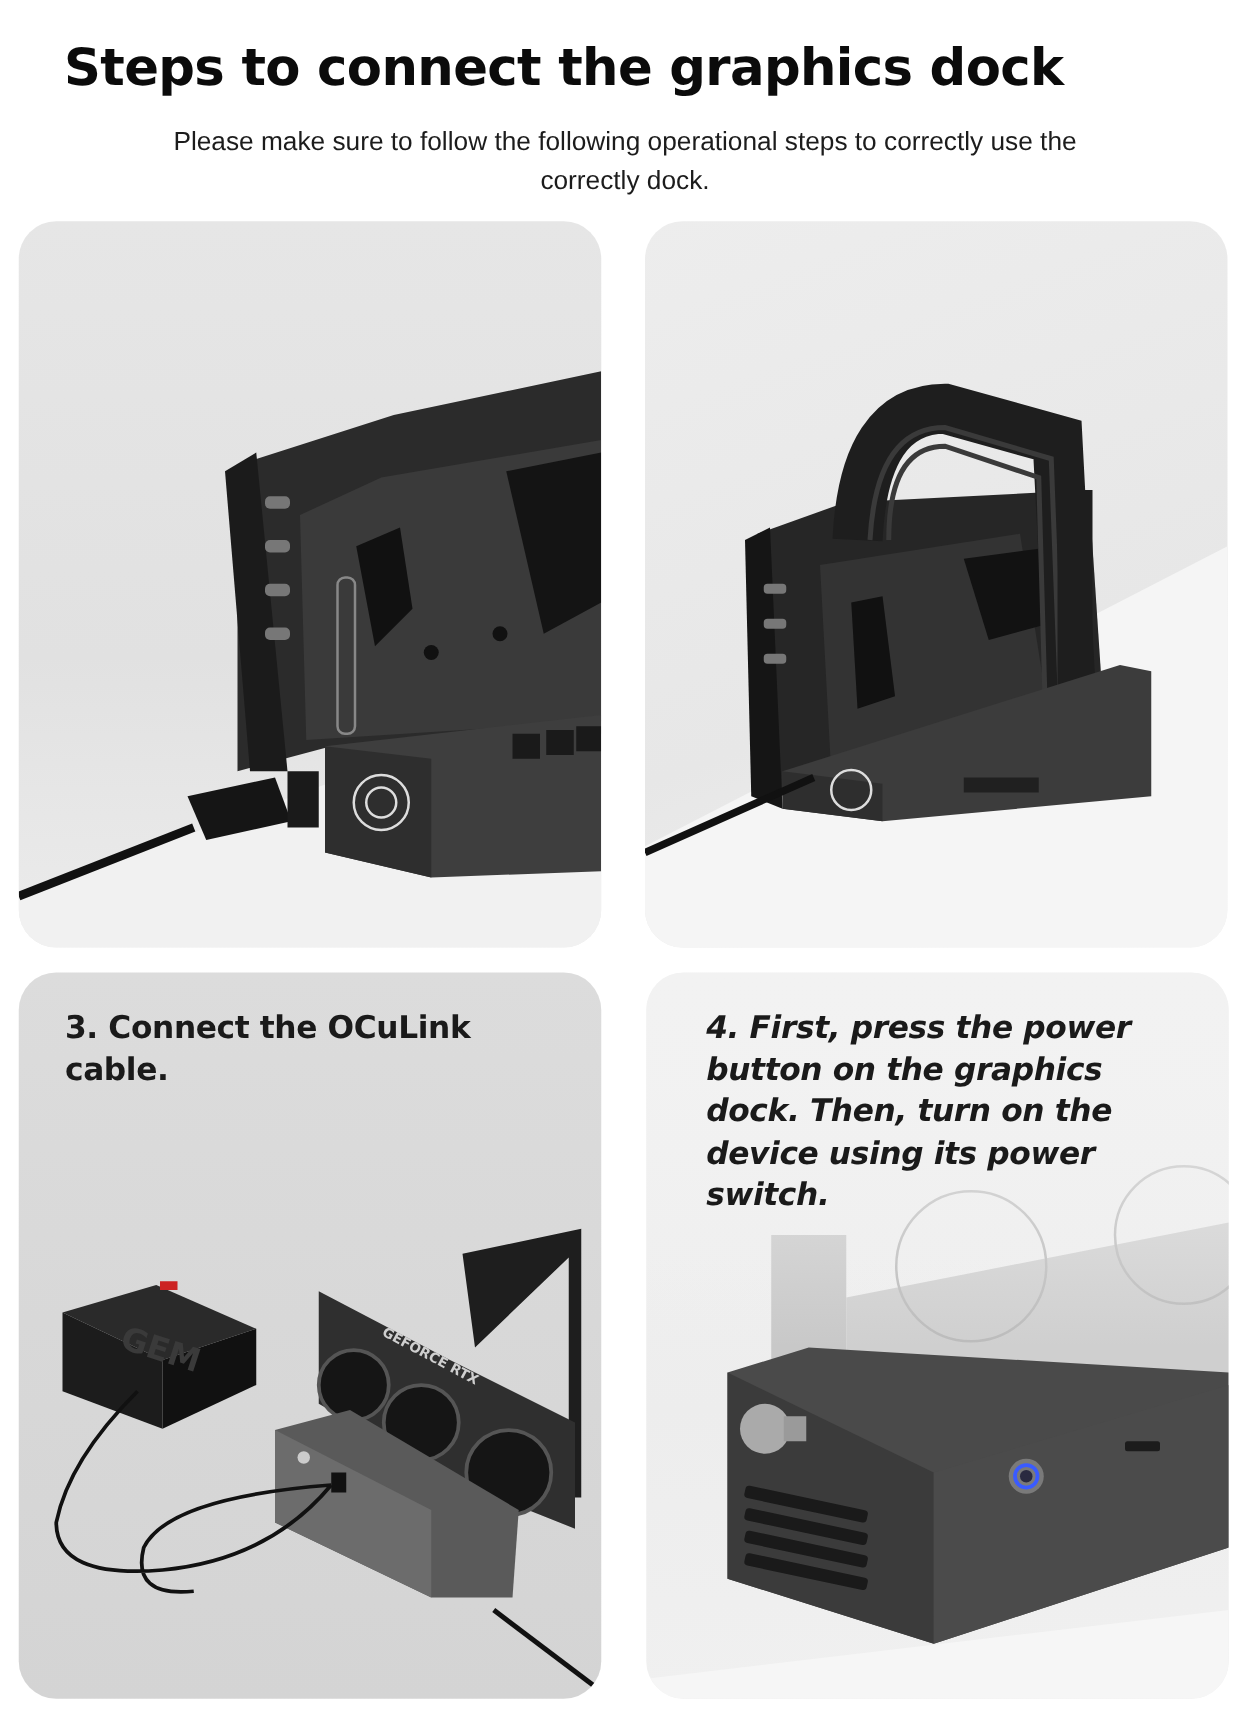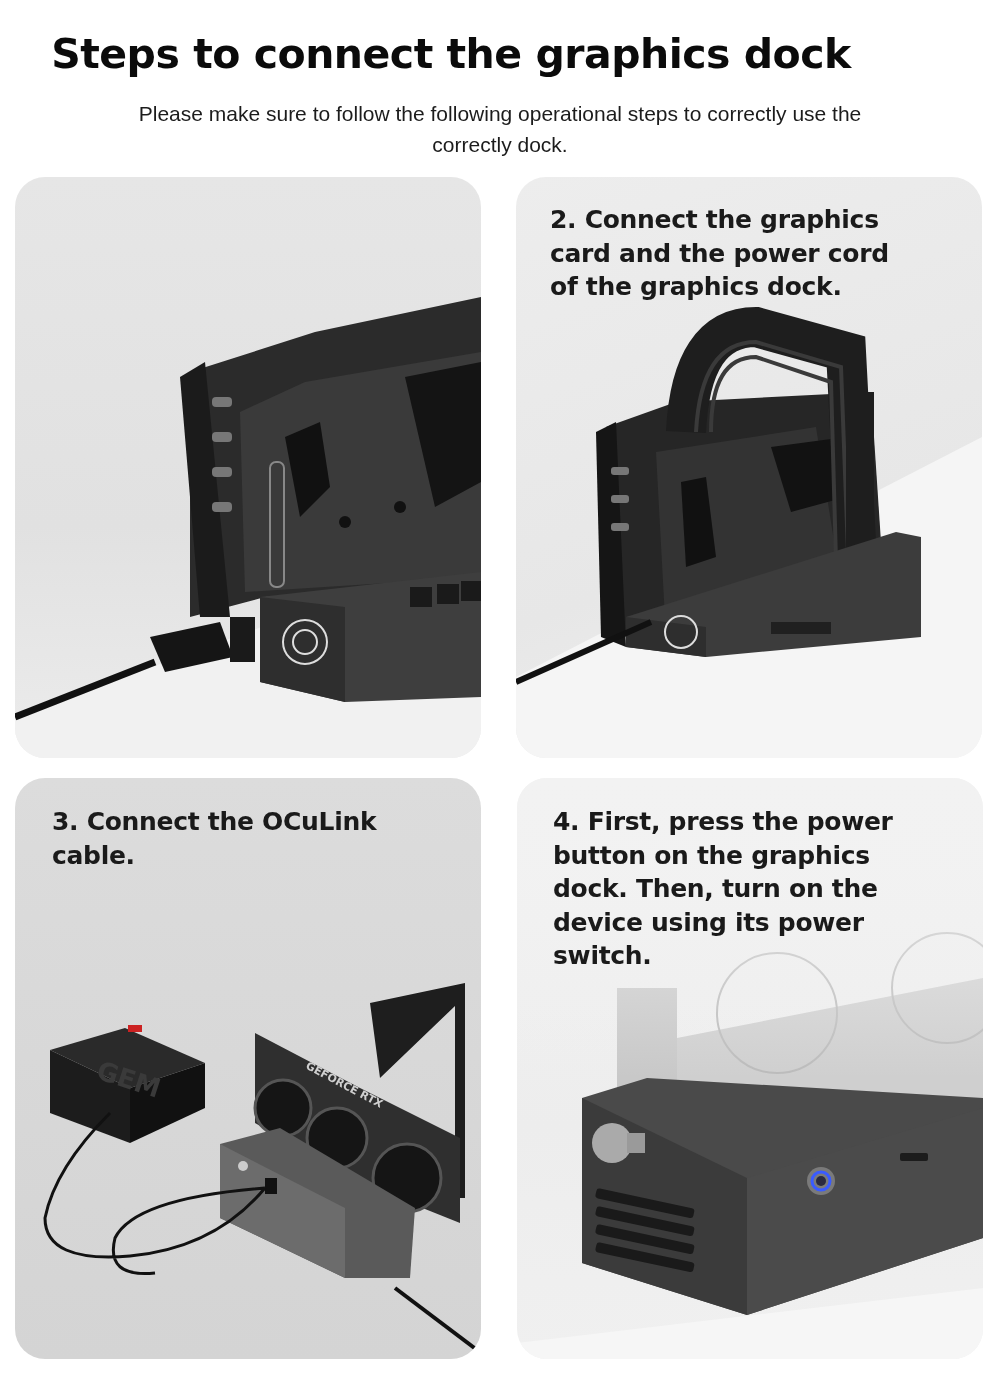--- a/index.html
+++ b/index.html
@@ -25,21 +25,21 @@
   .p3 { left: 15px; top: 778px; background: linear-gradient(180deg, #dcdcdc 0%, #d7d7d7 60%, #d4d4d4 100%); }
   .p4 { left: 517px; top: 778px; background: linear-gradient(180deg, #f2f2f2 0%, #ededed 60%, #f0f0f0 100%); }
 
   .step-text {
     position: absolute; font-family: "DejaVu Sans", sans-serif; font-weight: bold;
     font-size: 25px; line-height: 33.5px; color: #1a1a1a; letter-spacing: -0.3px;
   }
   .p1 .step-text { left: 27px; top: 26px; width: 380px; }
   .p2 .step-text { left: 34px; top: 26px; width: 360px; }
   .p3 .step-text { left: 37px; top: 27px; width: 380px; }
-  .p4 .step-text { left: 36px; top: 27px; width: 360px; }
+  .p4 .step-text { left: 48px; top: 27px; width: 360px; font-style: italic; }
 
   .illus { position: absolute; left: 0; top: 0; width: 466px; height: 581px; }
   .illus svg { width: 100%; height: 100%; display: block; }
 </style>
 </head>
 <body>
 
 <div class="title">Steps to connect the graphics dock</div>
 <div class="subtitle">Please make sure to follow the following operational steps to correctly use the correctly dock.</div>
 
@@ -99,21 +99,20 @@
       <rect x="330" y="215" width="28" height="230" fill="#1e1e1e"></rect>
 
       <polygon points="110,440 380,355 405,360 405,460 190,480 110,470" fill="#3c3c3c"></polygon>
       <polygon points="110,440 190,450 190,480 110,470" fill="#2e2e2e"></polygon>
       <rect x="255" y="445" width="60" height="12" fill="#202020"></rect>
       <circle cx="165" cy="455" r="16" fill="none" stroke="#ddd" stroke-width="2"></circle>
 
       <path d="M0,505 L135,445" stroke="#111" stroke-width="6" fill="none"></path>
     </svg>
   </div>
-  <div class="step-text">2. Connect the graphics card and the power cord of the graphics dock.</div>
 </div>
 
 <div class="panel p3">
   <div class="illus">
     <svg viewBox="0 0 466 581">
 
       <polygon points="35,272 110,250 190,285 115,310" fill="#2a2a2a"></polygon>
       <polygon points="35,272 115,310 115,365 35,335" fill="#1c1c1c"></polygon>
       <polygon points="115,310 190,285 190,330 115,365" fill="#111"></polygon>
       <rect x="113" y="247" width="14" height="7" fill="#cc2222"></rect>

